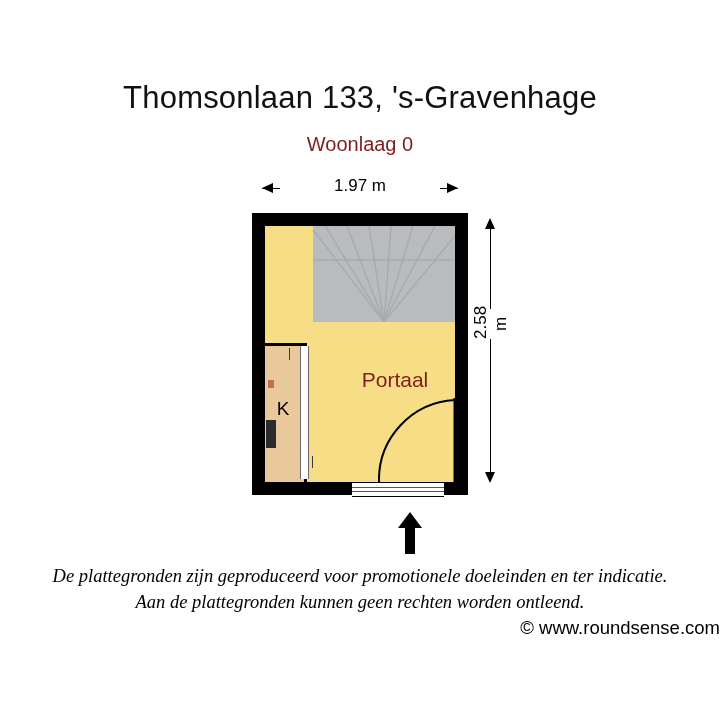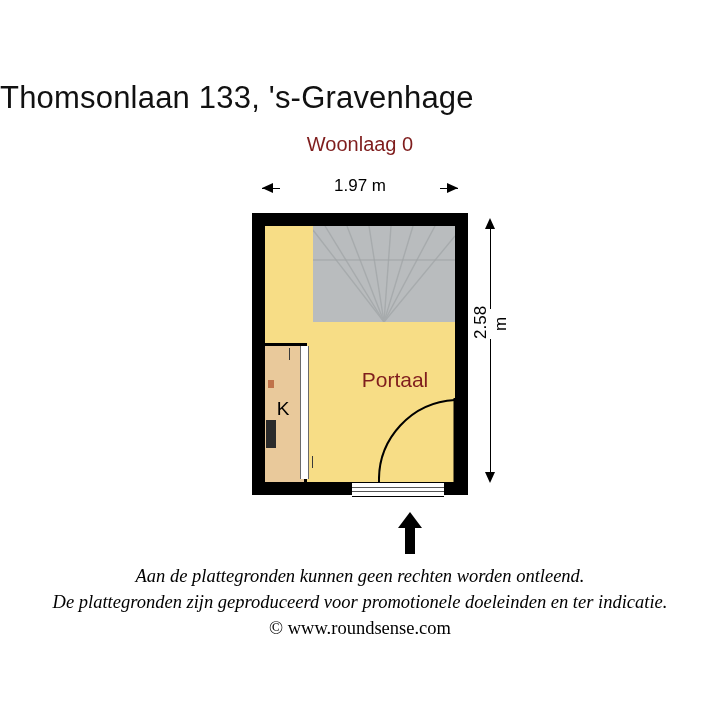--- a/index.html
+++ b/index.html
@@ -15,21 +15,21 @@
     color: #000000;
     overflow: hidden;
   }
 
   
   .title {
     position: absolute;
     top: 80px;
     left: 0;
     width: 720px;
-    text-align: left;
+    text-align: center;
     font-size: 31px;
     font-weight: 400;
     letter-spacing: 0.2px;
     color: #111111;
   }
   .subtitle {
     position: absolute;
     top: 133px;
     left: 0;
     width: 720px;
@@ -251,21 +251,22 @@
     font-style: italic;
     font-size: 18.5px;
     color: #000;
     line-height: 26px;
   }
   .footer div {
     margin: 0;
   }
   .footer .copy {
     font-style: normal;
-    font-family: Liberation Serif, serif;
+    font-family: Liberation Sans, sans-serif;
+    text-align: right;
   }
 </style>
 </head>
 <body>
 
 <div class="title">Thomsonlaan 133, 's-Gravenhage</div>
 <div class="subtitle">Woonlaag 0</div>
 
 <div class="plan">
 
@@ -320,16 +321,16 @@
     <div class="entry-line" style="top:4px;"></div>
     <div class="entry-line" style="top:8px;"></div>
   </div>
 
   <svg class="arrow" viewBox="0 0 24 42">
     <polygon points="12,0 12,0 24,16 17,16 17,42 7,42 7,16 0,16" fill="#000000"></polygon>
   </svg>
 </div>
 
 <div class="footer">
+  <div>De plattegronden zijn geproduceerd voor promotionele doeleinden en ter indicatie.</div>
   <div>Aan de plattegronden kunnen geen rechten worden ontleend.</div>
-  <div>De plattegronden zijn geproduceerd voor promotionele doeleinden en ter indicatie.</div>
   <div class="copy">© www.roundsense.com</div>
 </div>
 
 </body></html>

